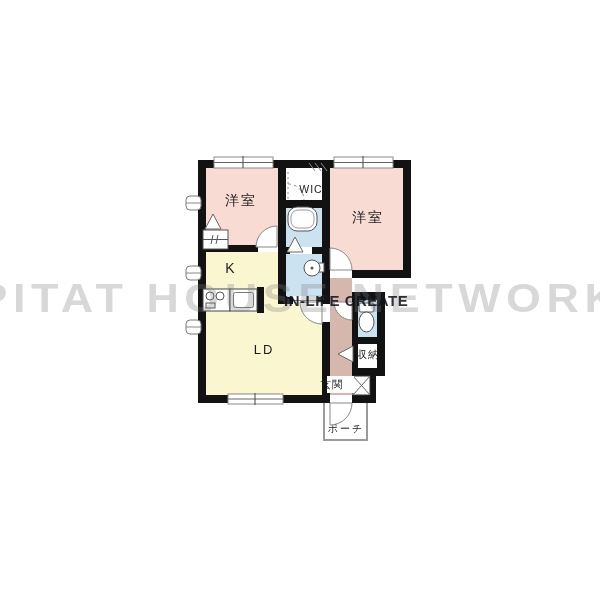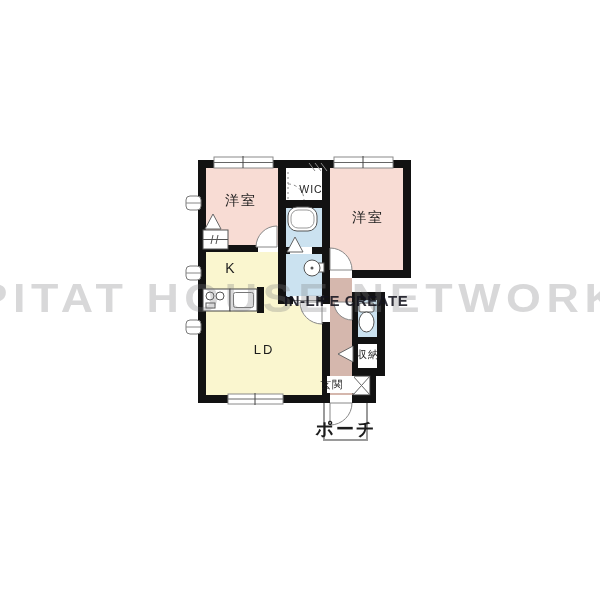--- a/index.html
+++ b/index.html
@@ -6,21 +6,21 @@
   #stage{position:relative;width:600px;height:600px;background:#ffffff;overflow:hidden;
          font-family:"Liberation Sans","DejaVu Sans",sans-serif;}
   .room{position:absolute;z-index:1;}
   .wall{position:absolute;background:#121212;z-index:5;}
   .fixtures{position:absolute;left:0;top:0;z-index:10;}
   .label{position:absolute;z-index:20;color:#1c1c1c;white-space:nowrap;
          transform:translate(-50%,-50%);letter-spacing:2px;}
   .lbl-room{font-size:14px;font-weight:400;}
   .lbl-ld{font-size:13px;font-weight:500;}
   .lbl-small{font-size:10.5px;letter-spacing:1px;}
-  .lbl-porch{font-size:18px;font-weight:700;}
+  .lbl-porch{font-size:10px;font-weight:400;}
   .genkan-box{position:absolute;left:327px;top:376px;width:27px;height:17px;background:#ffffff;z-index:18;}
   .porch{position:absolute;left:323px;top:403px;width:45px;height:38px;border:2px solid #9a9a9a;border-top:none;box-sizing:border-box;z-index:8;background:#fff;}
   .wm-big{position:absolute;left:-8px;top:276px;width:616px;z-index:30;
           font-size:40px;font-weight:bold;letter-spacing:5px;color:rgba(125,125,130,0.30);
           text-align:center;white-space:nowrap;transform:scaleX(1.12);transform-origin:center;}
   .wm-small{position:absolute;left:284px;top:292px;z-index:31;font-size:15px;font-weight:bold;
             letter-spacing:0.5px;color:rgba(18,18,28,0.88);white-space:nowrap;}
 </style>
 </head>
 <body>

